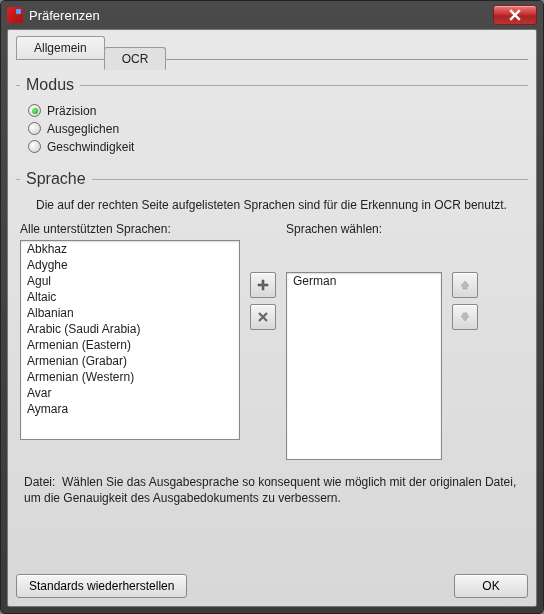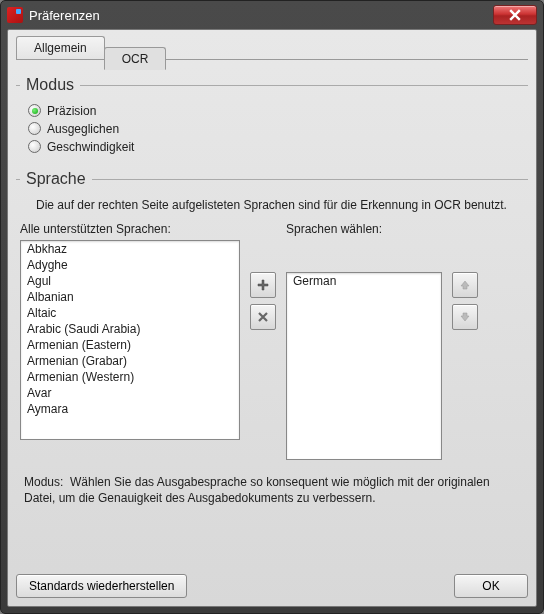--- a/index.html
+++ b/index.html
@@ -94,22 +94,22 @@
         <legend>Sprache</legend>
         <div style="margin:0 0 10px 16px;">Die auf der rechten Seite aufgelisteten Sprachen sind für die Erkennung in OCR benutzt.</div>
 
         <div class="lang-area">
           <div class="col" style="width:220px;">
             <div class="label">Alle unterstützten Sprachen:</div>
             <div class="listbox" id="all-list" style="height:200px;">
                 <div class="item">Abkhaz</div>
                 <div class="item">Adyghe</div>
                 <div class="item">Agul</div>
+                <div class="item">Altaic</div>
                 <div class="item">Albanian</div>
-                <div class="item">Altaic</div>
                 <div class="item">Arabic (Saudi Arabia)</div>
                 <div class="item">Armenian (Eastern)</div>
                 <div class="item">Armenian (Grabar)</div>
                 <div class="item">Armenian (Western)</div>
                 <div class="item">Avar</div>
                 <div class="item">Aymara</div>
               </div>
           </div>
           <div class="midbtns" style="margin-top:50px;">
             <div class="sqbtn">
@@ -137,21 +137,21 @@
             </div>
             <div class="sqbtn disabled">
               <svg viewBox="0 0 14 14">
                   <path d="M7 11l-4-5h2V3h4v3h2z" fill="#bbb" stroke="#999" stroke-width="0.5"></path>
                 </svg>
             </div>
           </div>
         </div>
 
         <div class="tips2">
-          <span>Modus:</span>
+          <span>Datei:</span>
           &nbsp;<span>Wählen Sie das Ausgabesprache so konsequent wie möglich mit der originalen Datei, um die Genauigkeit des Ausgabedokuments zu verbessern.</span>
         </div>
       </fieldset>
 
       <div style="flex:1"></div>
 
       <div class="footer">
         <button class="btn">Standards wiederherstellen</button>
         <div class="spacer"></div>
         <button class="btn">OK</button>

